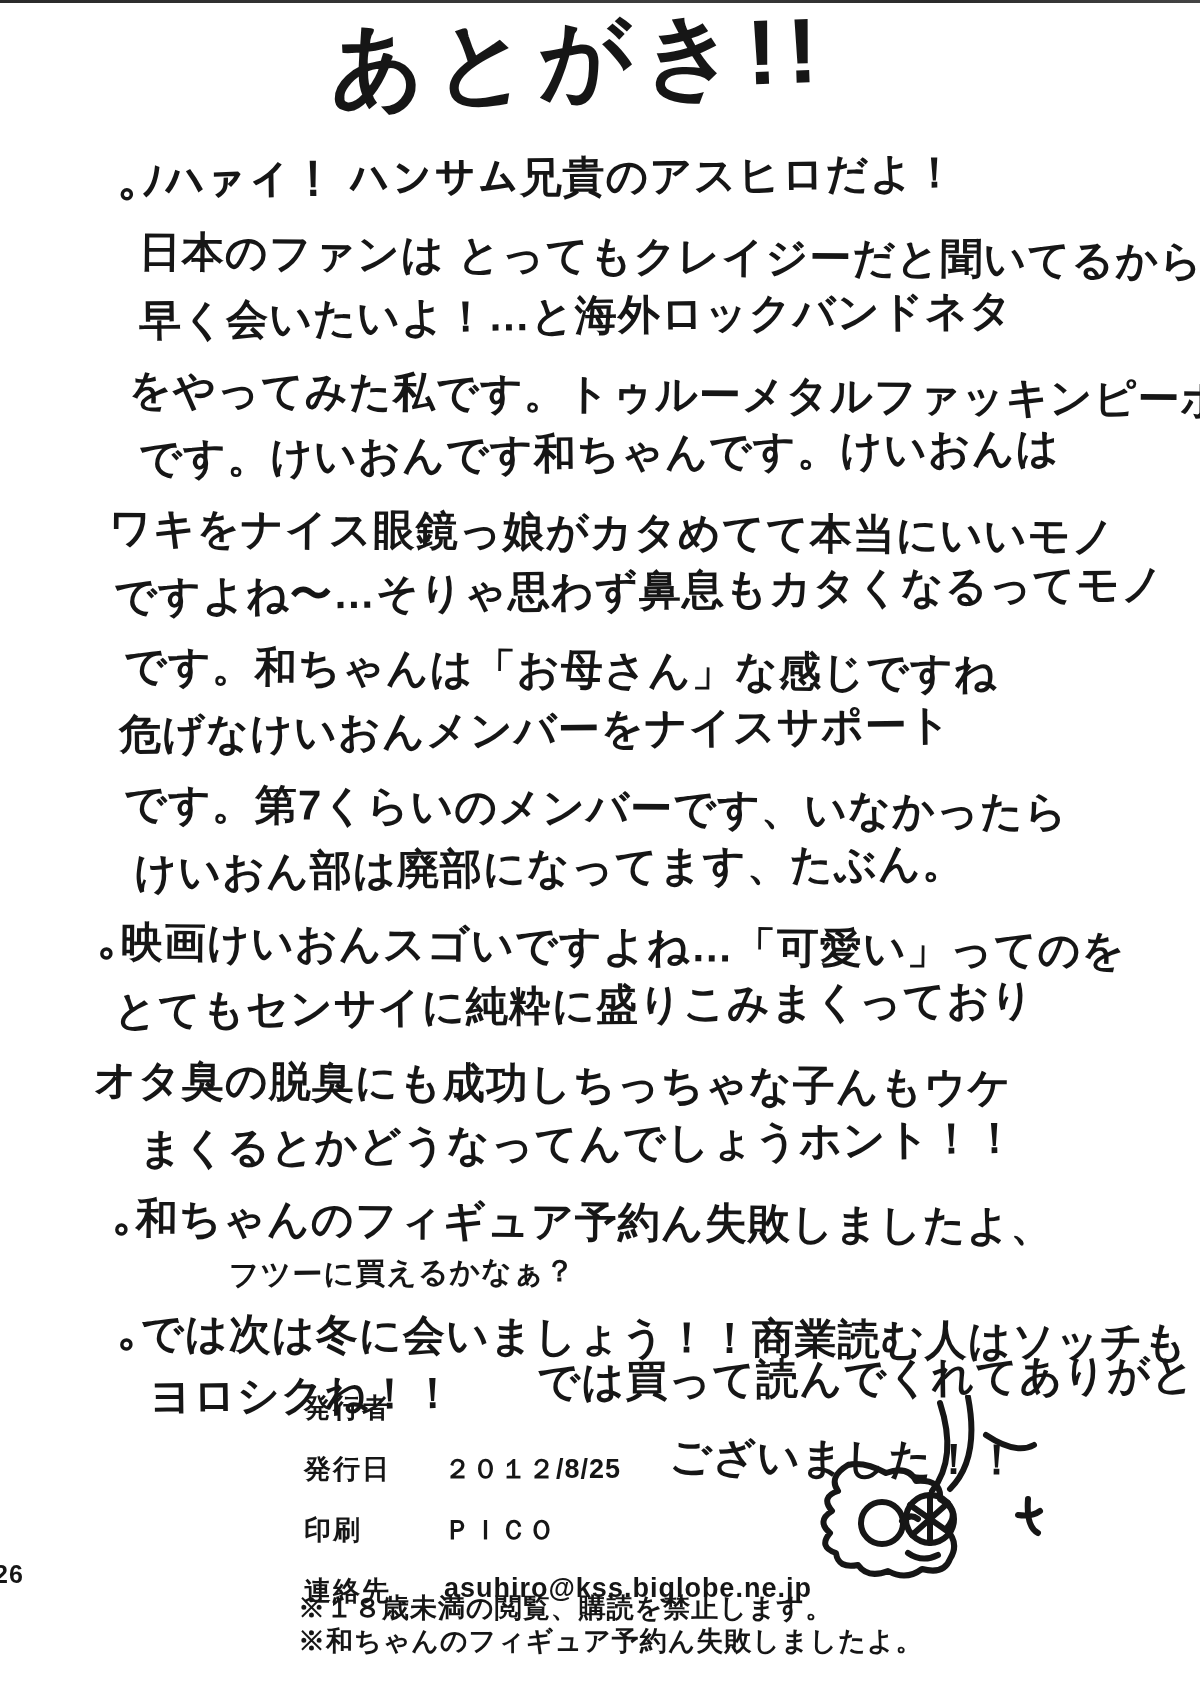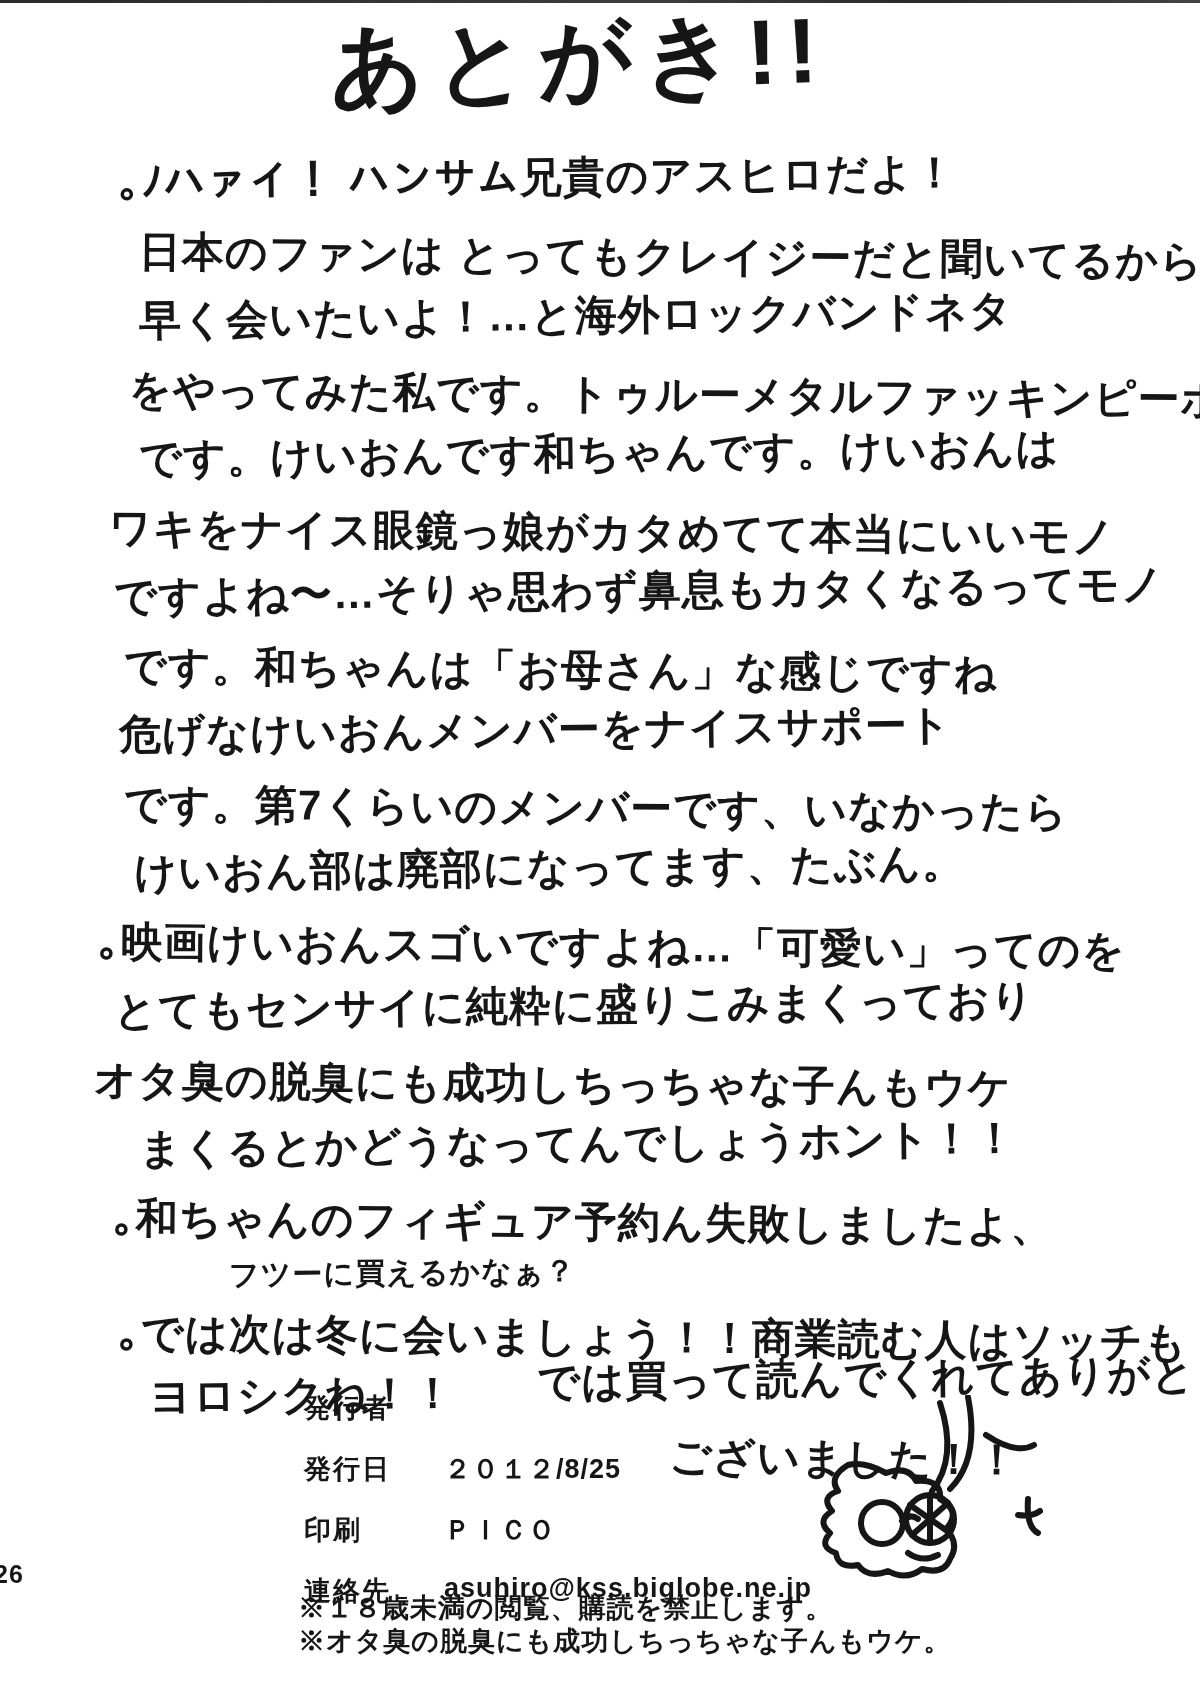--- a/index.html
+++ b/index.html
@@ -110,21 +110,21 @@
       <span class="cvalue">ＰＩＣＯ</span>
     </div>
     <div class="crow">
       <span class="clabel">連絡先</span>
       <span class="cvalue">asuhiro@kss.biglobe.ne.jp</span>
     </div>
   </div>
 
   <div class="notices">
     <div>※１８歳未満の閲覧、購読を禁止します。</div>
-    <div>※オタ臭の脱臭にも成功しちっちゃな子んもウケ。</div>
+    <div>※和ちゃんのフィギュア予約ん失敗しましたよ。</div>
   </div>
 
   <div class="pagenum">26</div>
 
   <svg class="doodle" width="260" height="190" viewBox="0 0 260 190">
 
     <path d="M150 8 q 18 55 -8 88"></path>
     <path d="M178 2 q 12 62 -18 92"></path>
     <path d="M196 40 q 30 20 48 10"></path>
 

